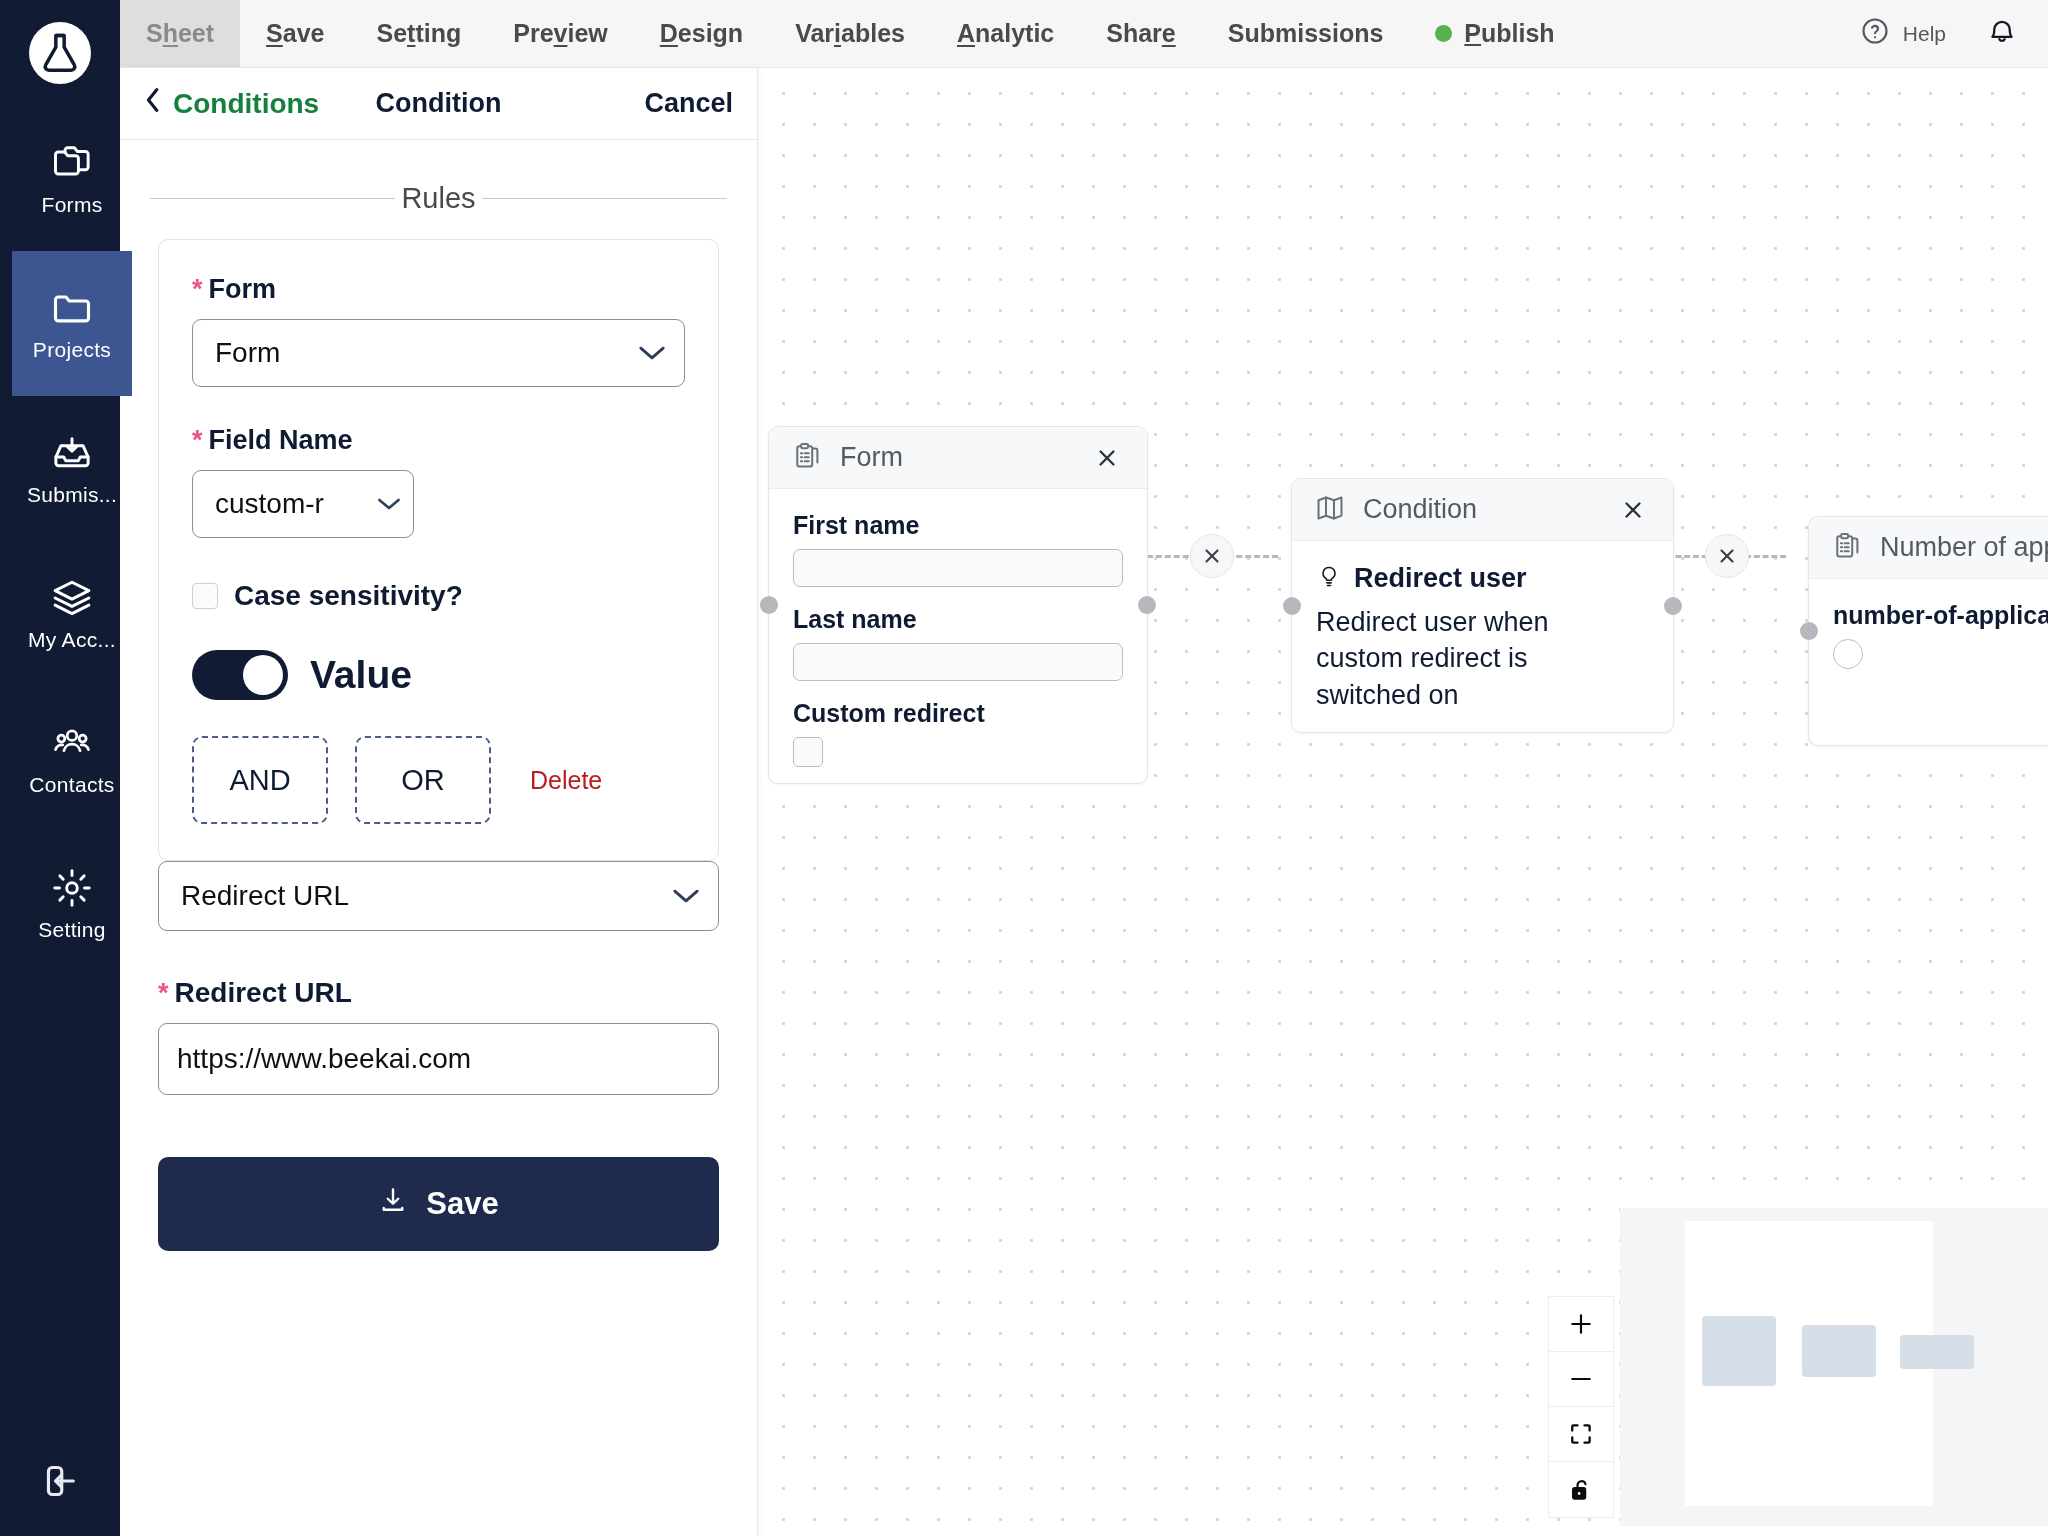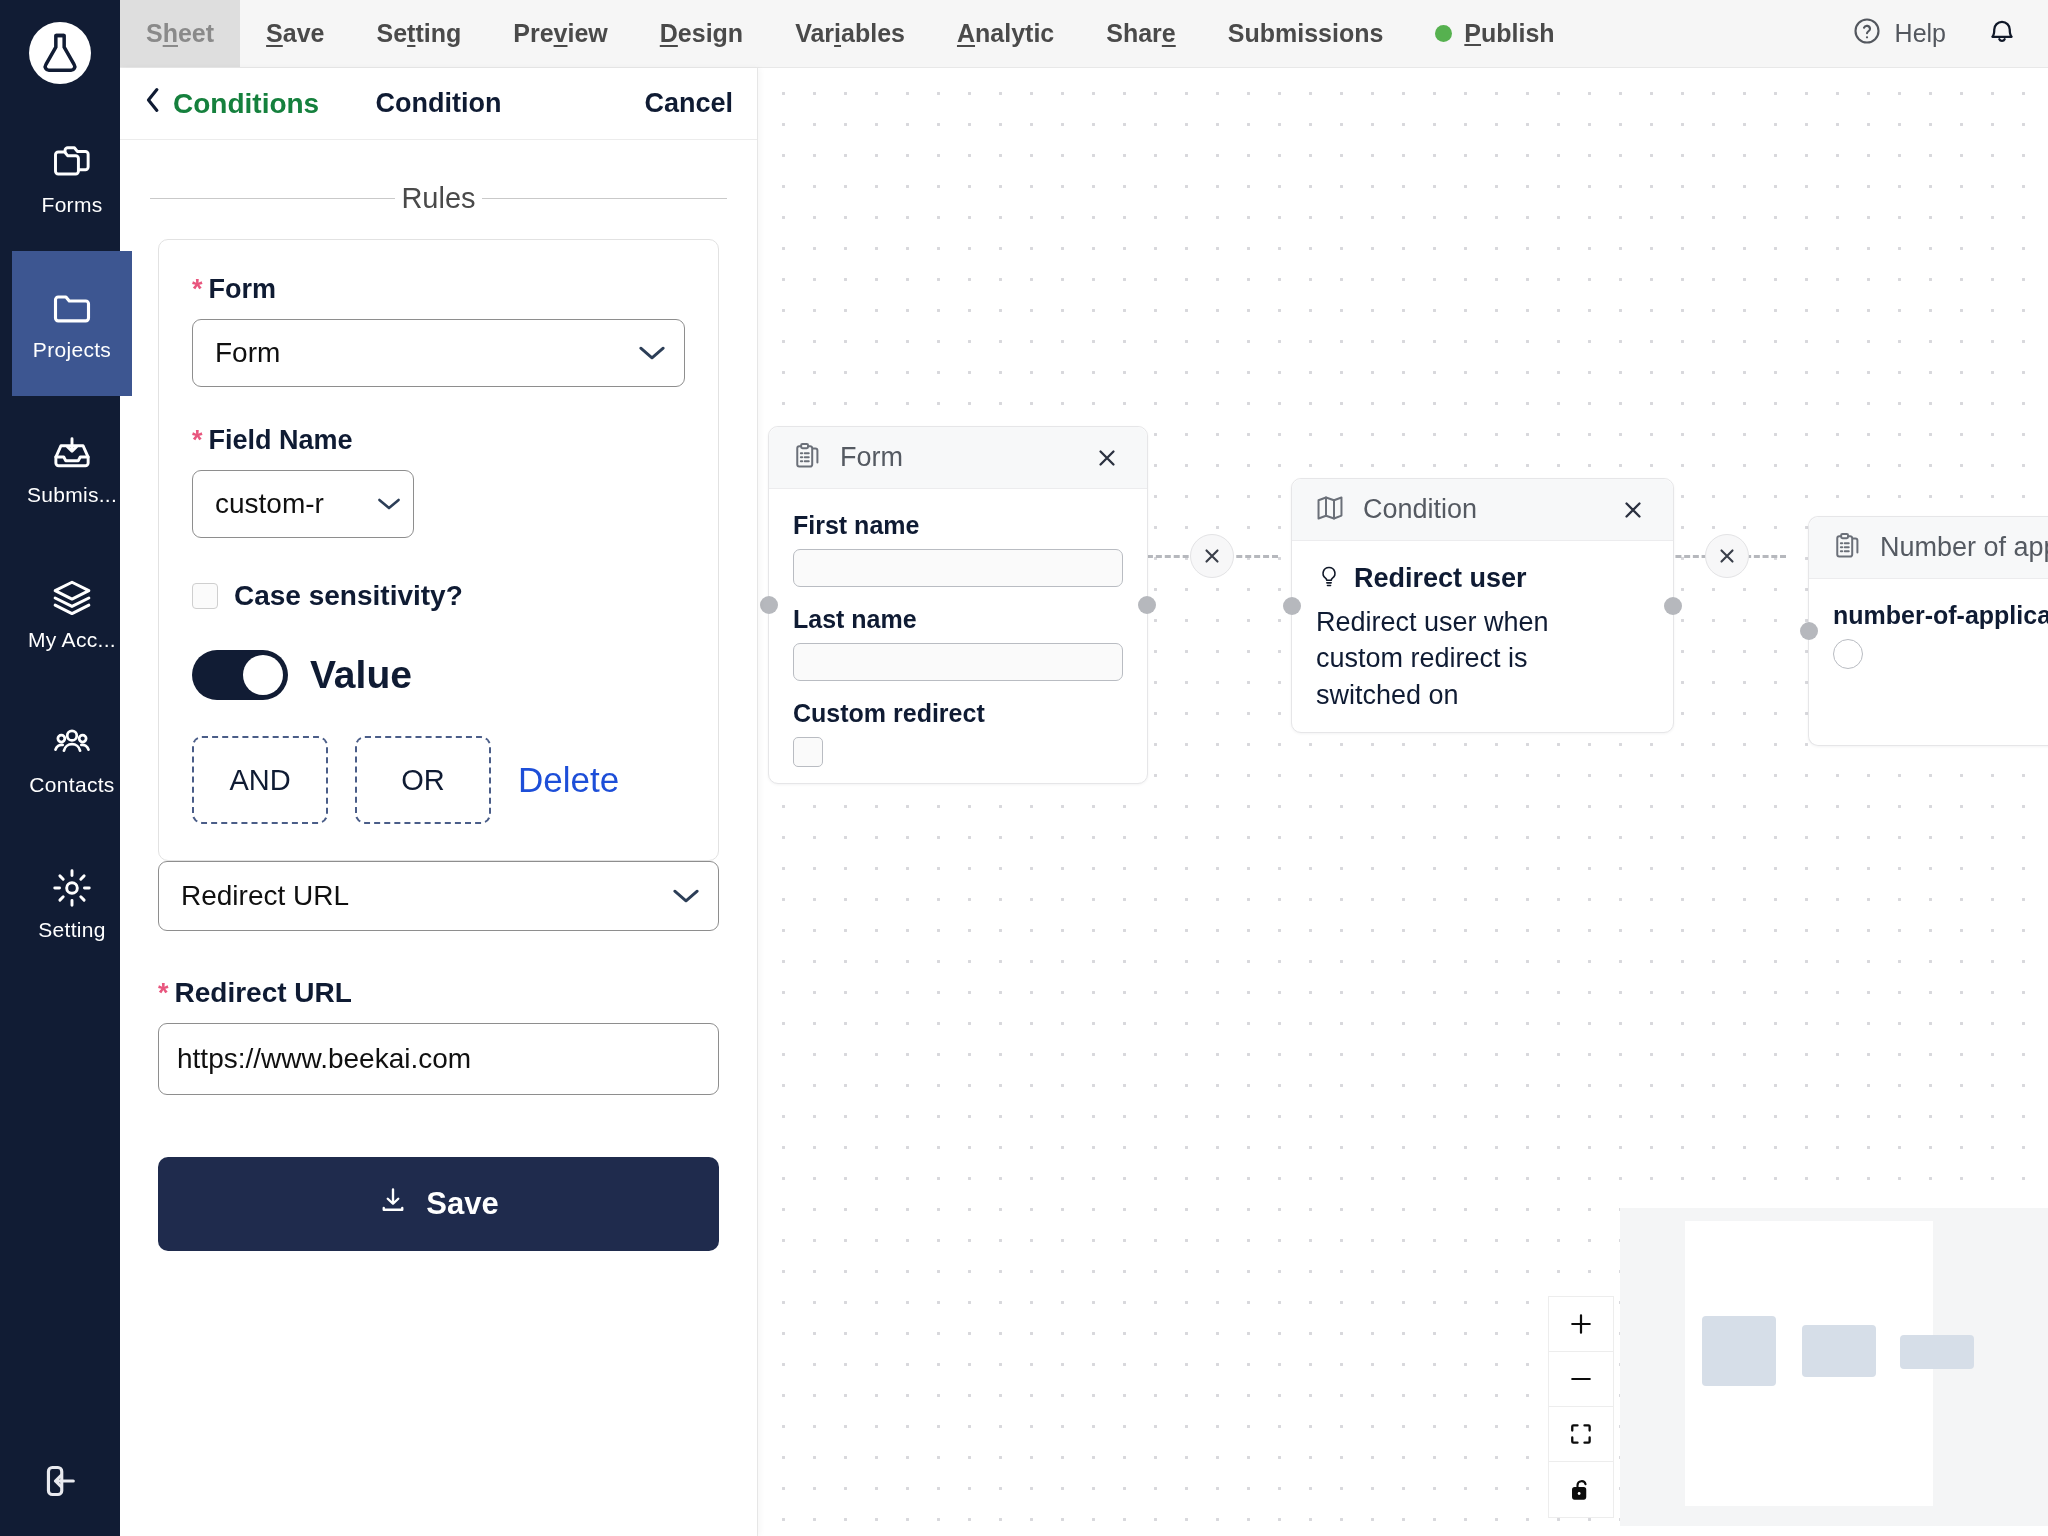--- a/index.html
+++ b/index.html
@@ -74,21 +74,21 @@
     padding-right: 30px; gap: 40px;
   }
   .nav-publish {
     display: flex; align-items: center; gap: 12px;
     font-size: 25px; font-weight: bold; color: #4a4a4a; cursor: pointer;
     padding: 0 26px;
   }
   .pub-dot { width: 17px; height: 17px; border-radius: 50%; background: #56b14f; }
   .help-btn {
     display: flex; align-items: center; gap: 13px;
-    font-size: 25px; color: #53575e; cursor: pointer;
+    font-size: 21px; color: #53575e; cursor: pointer;
   }
   .bell-btn { display: flex; align-items: center; cursor: pointer; }
 
   
   .main-row { flex: 1; display: flex; min-height: 0; position: relative; }
 
   
   .panel {
     width: 638px; flex: 0 0 638px;
     background: #ffffff;
@@ -177,21 +177,21 @@
 
   .btn-row { display: flex; align-items: center; gap: 27px; margin-top: 36px; }
   .dash-btn {
     min-width: 136px; height: 88px; border: 2px dashed #4a5d88; border-radius: 10px;
     display: flex; align-items: center; justify-content: center;
     font-size: 29px; color: #0f1b33; cursor: pointer; background: #fff;
     padding: 0 22px;
     text-align: right;
   }
   .del-btn {
-    font-size: 35px; color: #1d4ed8; cursor: pointer; 
+    font-size: 25px; color: #b91c1c; cursor: pointer; margin-left: 12px;
   }
 
   .action-wrap { margin: 0 38px; }
   .action-wrap .select-box { height: 70px; }
   .action-label {
     font-size: 28px; font-weight: bold; color: #0f1b33;
     display: flex; align-items: baseline; gap: 6px;
     margin: 46px 0 14px 0;
   }
   .text-input {

